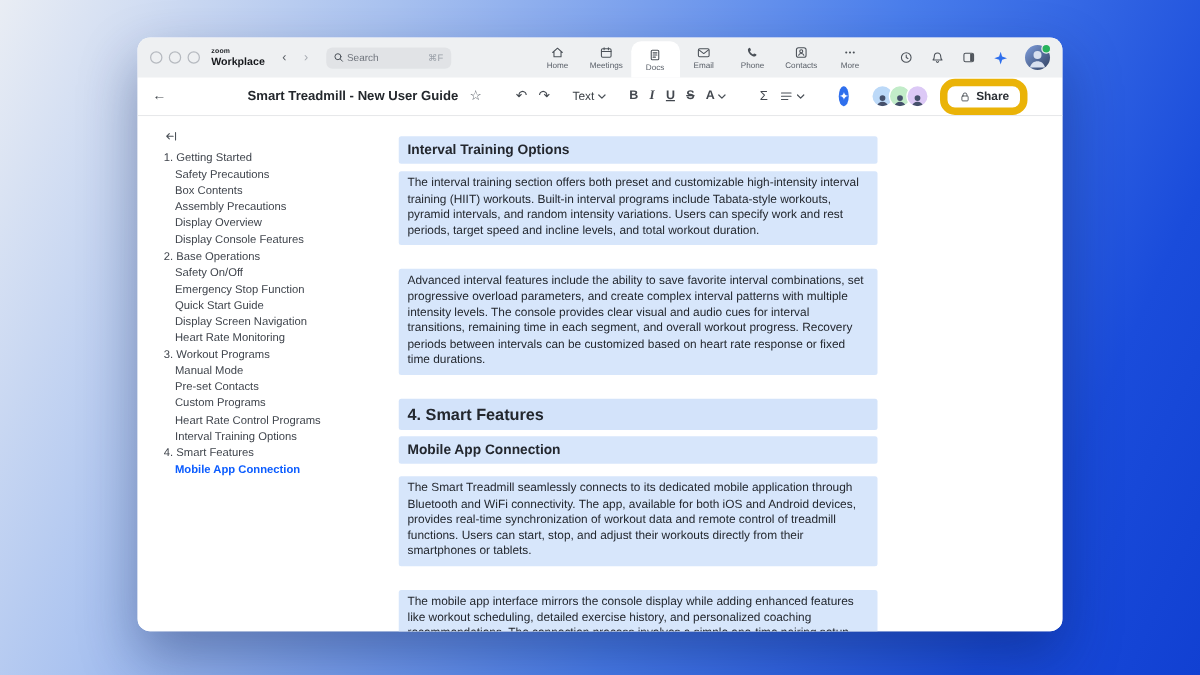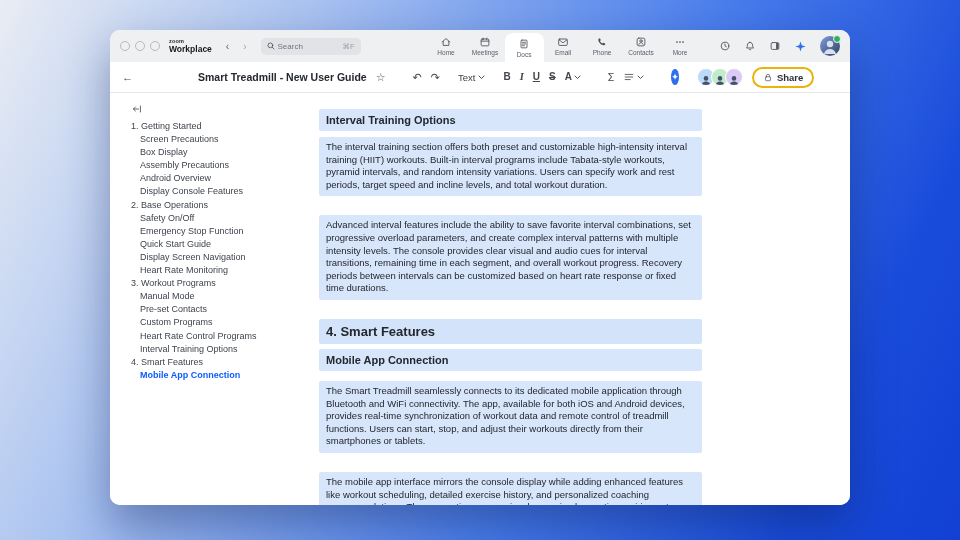--- a/index.html
+++ b/index.html
@@ -36,21 +36,21 @@
   .doc-title{font-size:10.5px;font-weight:700;color:#24282d;white-space:nowrap;margin-left:29px;}
   .tb-letter{font-size:10px;font-weight:700;}
   .tb-italic{font-style:italic;font-family:"Liberation Serif",serif;font-weight:600;font-size:10.5px;}
   .tb-under{text-decoration:underline;font-weight:600;font-size:10px;}
   .tb-strike{text-decoration:line-through;font-weight:600;font-size:10px;}
   .text-dd{font-size:9.5px;display:flex;align-items:center;gap:3px;color:#3b4046;}
   .ai-btn{width:16px;height:16px;border-radius:50%;background:#2f6fed;color:#fff;display:flex;align-items:center;
           justify-content:center;font-size:9px;}
   .collabs{display:flex;margin-left:4px;}
   .collab{width:16px;height:16px;border-radius:50%;border:1.5px solid #fff;margin-left:-4px;display:flex;align-items:flex-end;justify-content:center;overflow:hidden;}
-  .share-btn{display:flex;align-items:center;gap:4px;border:2px solid #eab308;border-radius:12px;
+  .share-btn{display:flex;align-items:center;gap:4px;border:6px solid #eab308;border-radius:12px;
              padding:3px 9px;font-size:9.5px;font-weight:600;color:#2c3036;background:#fff;}
   
   .workarea{display:flex;height:413px;background:#fff;gap:32px;}
   .outline{width:177px;padding:10px 0 0 21px;box-sizing:border-box;flex-shrink:0;}
   .collapse-row{margin-bottom:5px;}
   .o-item{font-size:9px;color:#3f444c;line-height:13.1px;white-space:nowrap;cursor:default;}
   .o-item.lvl2{padding-left:9px;}
   .o-item.active{color:#0b5cff;font-weight:600;}
   .main{width:383px;padding-top:16px;box-sizing:border-box;}
   .blk{border-radius:2px;background:#d7e6fb;color:#23272e;}
@@ -271,24 +271,24 @@
   <div class="workarea">
     <div class="outline">
       <div class="collapse-row">
         <svg width="12" height="12" viewBox="0 0 14 14">
             <path class="ic" d="M11 3.5v7M8.8 7H2.8M5.2 4.6 2.8 7l2.4 2.4"></path>
           </svg>
       </div>
       <div>
 
       <div class="o-item"><span>1. Getting Started</span></div>
-          <div class="o-item lvl2"><span>Screen Precautions</span></div>
-          <div class="o-item lvl2"><span>Box Display</span></div>
+          <div class="o-item lvl2"><span>Safety Precautions</span></div>
+          <div class="o-item lvl2"><span>Box Contents</span></div>
           <div class="o-item lvl2"><span>Assembly Precautions</span></div>
-          <div class="o-item lvl2"><span>Android Overview</span></div>
+          <div class="o-item lvl2"><span>Display Overview</span></div>
           <div class="o-item lvl2"><span>Display Console Features</span></div>
           <div class="o-item"><span>2. Base Operations</span></div>
           <div class="o-item lvl2"><span>Safety On/Off</span></div>
           <div class="o-item lvl2"><span>Emergency Stop Function</span></div>
           <div class="o-item lvl2"><span>Quick Start Guide</span></div>
           <div class="o-item lvl2"><span>Display Screen Navigation</span></div>
           <div class="o-item lvl2"><span>Heart Rate Monitoring</span></div>
           <div class="o-item"><span>3. Workout Programs</span></div>
           <div class="o-item lvl2"><span>Manual Mode</span></div>
           <div class="o-item lvl2"><span>Pre-set Contacts</span></div>

